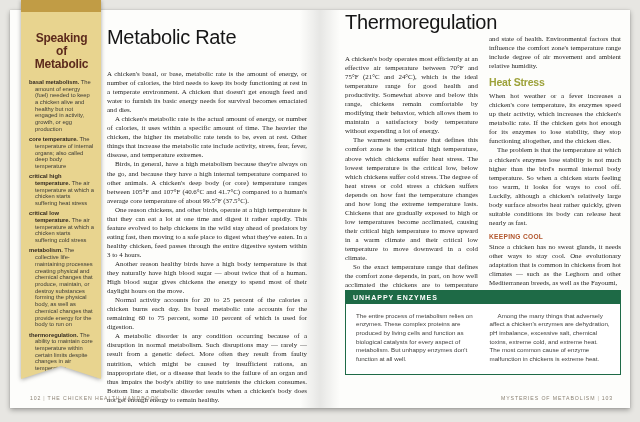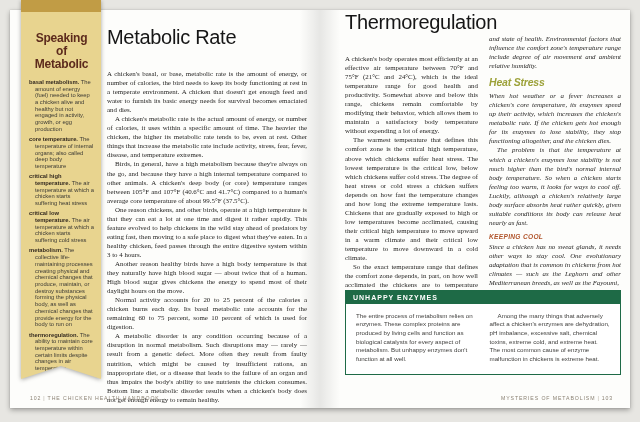--- a/index.html
+++ b/index.html
@@ -16,21 +16,21 @@
   .entry{margin:0 0 3.5px 0;padding-left:6px;text-indent:-6px;}
   .term{font-weight:700;color:#33291f;}
 
   
   .article{position:absolute;font-family:"Liberation Serif",serif;color:var(--ink,#262524);}
   h2.headline{font-family:"Liberation Sans",sans-serif;font-size:20px;line-height:1;letter-spacing:-.3px;font-weight:400;color:var(--heading-ink,#161616);margin:0 0 22px 0;}
   .article p{font-size:6.9px;line-height:1.31;margin:0;text-align:justify;}
   .article p.ind{text-indent:8px;}
   .left-article{left:107px;top:27px;width:200px;}
   .col1{left:345px;top:12px;width:133px;}
-  .col2{left:489px;top:34px;width:132px;font-style:italic;}
+  .col2{left:489px;top:34px;width:132px;}
   h3.sub{font-family:"Liberation Sans",sans-serif;font-size:10.5px;font-weight:700;letter-spacing:-.2px;color:var(--heat-stress,#9da23a);margin:6px 0 3px 0;}
   h4.subsub{font-family:"Liberation Sans",sans-serif;font-size:6.6px;font-weight:700;letter-spacing:.3px;color:var(--keeping-cool,#b1552c);margin:6px 0 2px 0;}
 
   
   .callout{position:absolute;left:345px;top:290px;width:276px;}
   .callout-head{background:var(--callout-green,#1e6a46);color:#fff;font-size:7px;font-weight:700;letter-spacing:1px;padding:3.5px 8px 3px 8px;}
   .callout-body{border:1px solid var(--callout-green,#1e6a46);border-top:none;background:#fff;display:flex;gap:13px;padding:8px 10px 10px 10px;}
   .callout-body p{margin:0;flex:1;font-size:6.2px;line-height:1.4;color:#3f3e3c;}
   .callout-body p.ind{text-indent:8px;}
 

